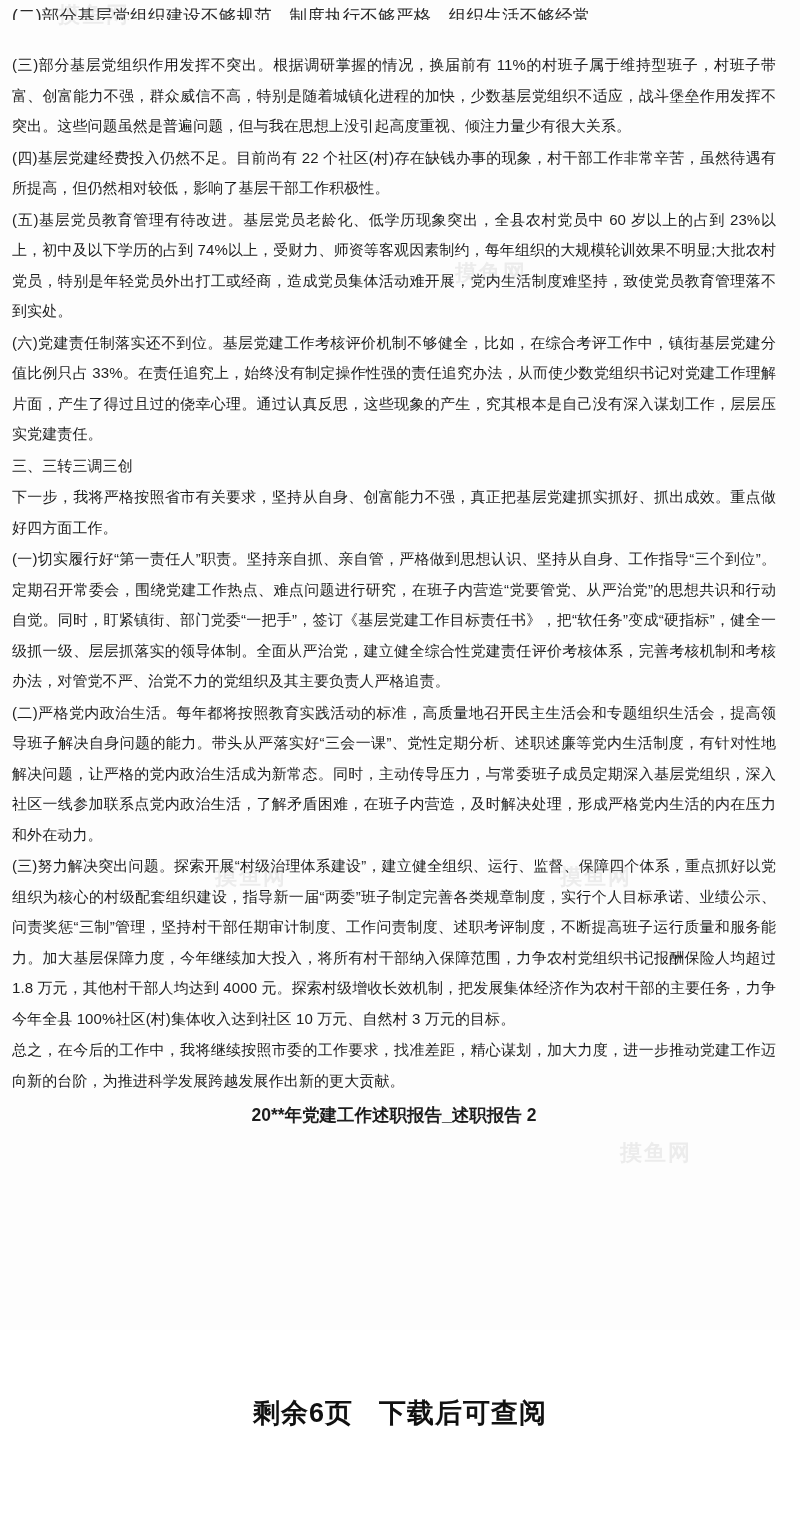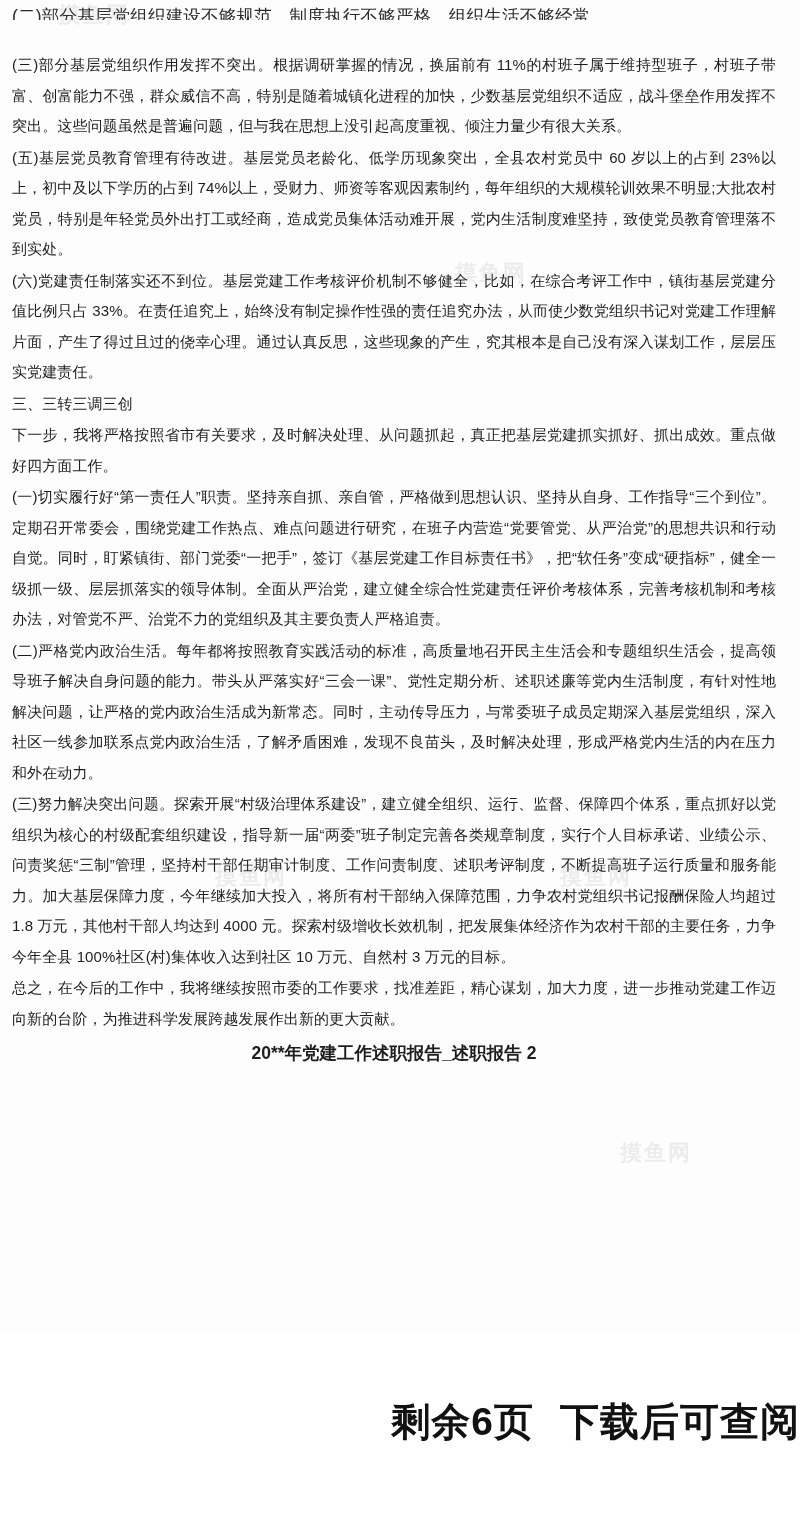--- a/index.html
+++ b/index.html
@@ -66,22 +66,22 @@
     top: 1330px;
     width: 800px;
     height: 195px;
     background: #ffffff;
   }
   .footer-cta {
     position: absolute;
     left: 0;
     top: 1395px;
     width: 800px;
-    text-align: right;
-    font-size: 39px;
+    text-align: center;
+    font-size: 27px;
     font-weight: bold;
     color: #111111;
     letter-spacing: 1px;
   }
   .footer-cta .gap {
     display: inline-block;
     width: 26px;
   }
   .watermark {
     position: absolute;
@@ -103,26 +103,27 @@
 </head>
 <body>
 
 <div class="page">
 
   <div class="doc-body">
 
     <div class="clipped-line">(二)部分基层党组织建设不够规范，制度执行不够严格，组织生活不够经常。</div>
 
     <p class="para first">(三)部分基层党组织作用发挥不突出。根据调研掌握的情况，换届前有 11%的村班子属于维持型班子，村班子带富、创富能力不强，群众威信不高，特别是随着城镇化进程的加快，少数基层党组织不适应，战斗堡垒作用发挥不突出。这些问题虽然是普遍问题，但与我在思想上没引起高度重视、倾注力量少有很大关系。</p>
+    <p class="para">(四)基层党建经费投入仍然不足。目前尚有 22 个社区(村)存在缺钱办事的现象，村干部工作非常辛苦，虽然待遇有所提高，但仍然相对较低，影响了基层干部工作积极性。</p>
     <p class="para">(五)基层党员教育管理有待改进。基层党员老龄化、低学历现象突出，全县农村党员中 60 岁以上的占到 23%以上，初中及以下学历的占到 74%以上，受财力、师资等客观因素制约，每年组织的大规模轮训效果不明显;大批农村党员，特别是年轻党员外出打工或经商，造成党员集体活动难开展，党内生活制度难坚持，致使党员教育管理落不到实处。</p>
     <p class="para">(六)党建责任制落实还不到位。基层党建工作考核评价机制不够健全，比如，在综合考评工作中，镇街基层党建分值比例只占 33%。在责任追究上，始终没有制定操作性强的责任追究办法，从而使少数党组织书记对党建工作理解片面，产生了得过且过的侥幸心理。通过认真反思，这些现象的产生，究其根本是自己没有深入谋划工作，层层压实党建责任。</p>
     <p class="para">三、三转三调三创</p>
-    <p class="para">下一步，我将严格按照省市有关要求，及时解决处理、从问题抓起，真正把基层党建抓实抓好、抓出成效。重点做好四方面工作。</p>
+    <p class="para">下一步，我将严格按照省市有关要求，坚持从自身、创富能力不强，真正把基层党建抓实抓好、抓出成效。重点做好四方面工作。</p>
     <p class="para">(一)切实履行好“第一责任人”职责。坚持亲自抓、亲自管，严格做到思想认识、坚持从自身、工作指导“三个到位”。定期召开常委会，围绕党建工作热点、难点问题进行研究，在班子内营造“党要管党、从严治党”的思想共识和行动自觉。同时，盯紧镇街、部门党委“一把手”，签订《基层党建工作目标责任书》，把“软任务”变成“硬指标”，健全一级抓一级、层层抓落实的领导体制。全面从严治党，建立健全综合性党建责任评价考核体系，完善考核机制和考核办法，对管党不严、治党不力的党组织及其主要负责人严格追责。</p>
-    <p class="para">(二)严格党内政治生活。每年都将按照教育实践活动的标准，高质量地召开民主生活会和专题组织生活会，提高领导班子解决自身问题的能力。带头从严落实好“三会一课”、党性定期分析、述职述廉等党内生活制度，有针对性地解决问题，让严格的党内政治生活成为新常态。同时，主动传导压力，与常委班子成员定期深入基层党组织，深入社区一线参加联系点党内政治生活，了解矛盾困难，发现不良苗头，及时解决处理，形成严格党内生活的内在压力和外在动力。</p>
+    <p class="para">(二)严格党内政治生活。每年都将按照教育实践活动的标准，高质量地召开民主生活会和专题组织生活会，提高领导班子解决自身问题的能力。带头从严落实好“三会一课”、党性定期分析、述职述廉等党内生活制度，有针对性地解决问题，让严格的党内政治生活成为新常态。同时，主动传导压力，与常委班子成员定期深入基层党组织，深入社区一线参加联系点党内政治生活，了解矛盾困难，在班子内营造，及时解决处理，形成严格党内生活的内在压力和外在动力。</p>
     <p class="para">(三)努力解决突出问题。探索开展“村级治理体系建设”，建立健全组织、运行、监督、保障四个体系，重点抓好以党组织为核心的村级配套组织建设，指导新一届“两委”班子制定完善各类规章制度，实行个人目标承诺、业绩公示、问责奖惩“三制”管理，坚持村干部任期审计制度、工作问责制度、述职考评制度，不断提高班子运行质量和服务能力。加大基层保障力度，今年继续加大投入，将所有村干部纳入保障范围，力争农村党组织书记报酬保险人均超过 1.8 万元，其他村干部人均达到 4000 元。探索村级增收长效机制，把发展集体经济作为农村干部的主要任务，力争今年全县 100%社区(村)集体收入达到社区 10 万元、自然村 3 万元的目标。</p>
     <p class="para">总之，在今后的工作中，我将继续按照市委的工作要求，找准差距，精心谋划，加大力度，进一步推动党建工作迈向新的台阶，为推进科学发展跨越发展作出新的更大贡献。</p>
 
     <div class="center-title">20**年党建工作述职报告_述职报告 2</div>
   </div>
 
   <div class="watermark wm1">摸鱼网</div>
   <div class="watermark wm2">摸鱼网</div>
   <div class="watermark wm3">摸鱼网</div>
   <div class="watermark wm4">摸鱼网</div>

